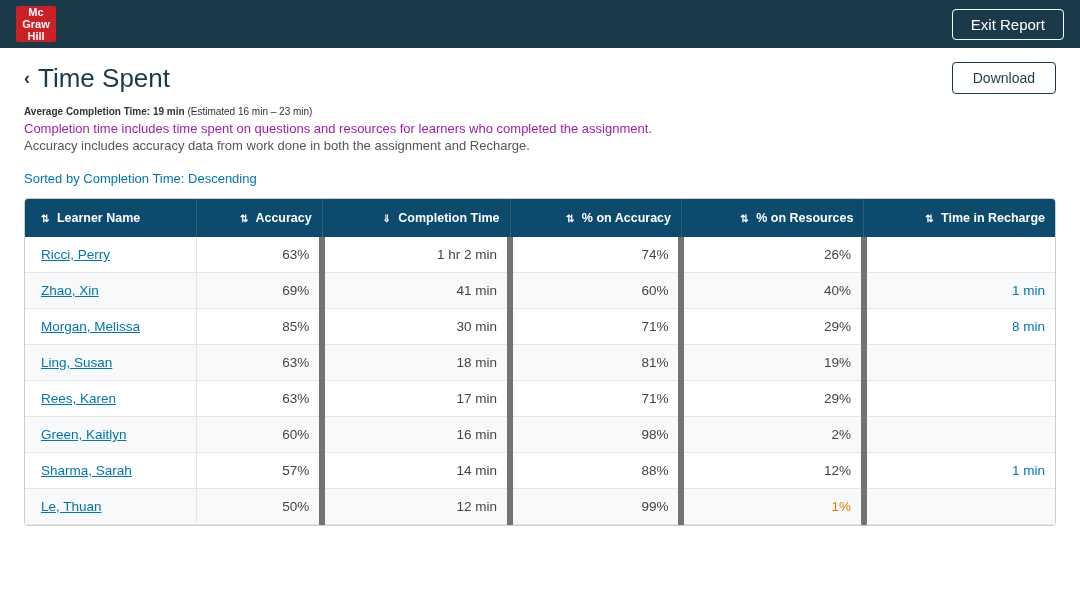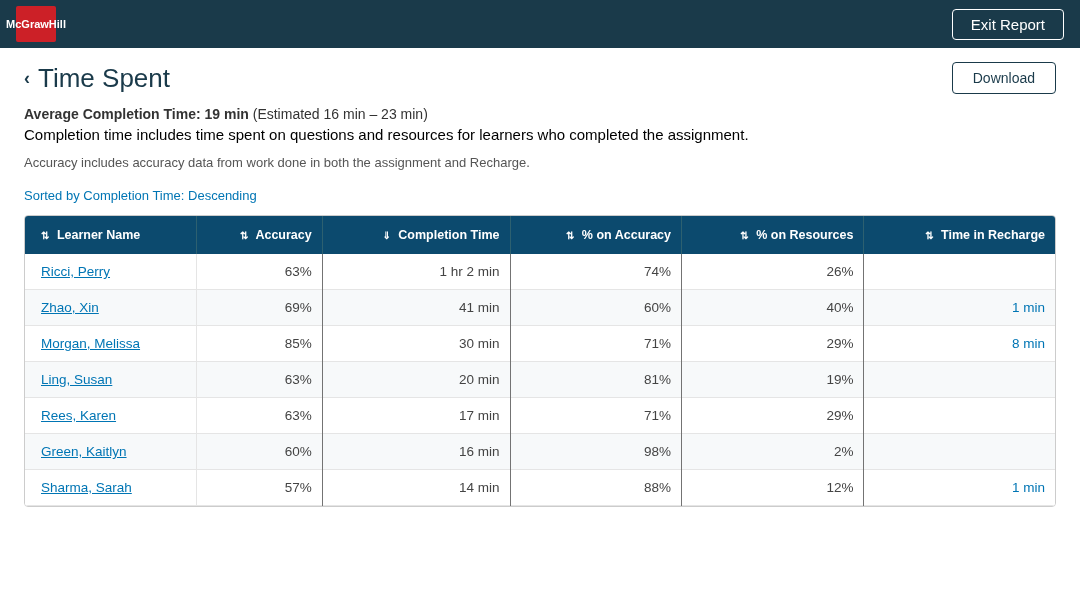--- a/index.html
+++ b/index.html
@@ -15,20 +15,21 @@
       padding: 0 16px;
     }
     .mcgraw-logo {
       background: #cc2027;
       color: #fff;
       font-weight: bold;
       font-size: 11px;
       width: 40px;
       height: 36px;
       display: flex;
+      flex-direction: column;
       align-items: center;
       justify-content: center;
       line-height: 1.1;
       border-radius: 2px;
       padding: 2px;
     }
     .exit-report-btn {
       border: 1.5px solid #fff;
       background: transparent;
       color: #fff;
@@ -69,31 +70,31 @@
       font-size: 14px;
       border-radius: 4px;
       cursor: pointer;
     }
 
     
     .summary-section {
       padding: 4px 24px 8px 24px;
     }
     .summary-line1 {
-      font-size: 14px;
+      font-size: 10px;
       color: #333;
       margin-bottom: 4px;
     }
     .summary-line1 strong {
       font-weight: bold;
     }
     .summary-line2 {
-      font-size: 15px;
-      color: #000000;
-      margin-bottom: 12px;
+      font-size: 13px;
+      color: #a21caf;
+      margin-bottom: 2px;
     }
     .summary-line3 {
       font-size: 13px;
       color: #555;
     }
     .sorted-by {
       font-size: 13px;
       color: #555;
       margin: 10px 24px 12px 24px;
     }
@@ -142,21 +143,21 @@
       background: #f7f9fa;
     }
     tbody tr:nth-child(odd) {
       background: #fff;
     }
     tbody td {
       padding: 10px 10px;
       font-size: 13.5px;
       text-align: right;
       color: #444;
-      border-right: 1px solid #737373;
+      border-right: 6px solid #737373;
     }
     tbody td:first-child {
       text-align: left;
       padding-left: 16px;
       border-right: 1px solid #e5e5e5;
     }
     tbody td:last-child {
       border-right: none;
     }
     .learner-link {
@@ -261,21 +262,21 @@
     <td>30 min</td>
     <td>71%</td>
     <td class="">29%</td>
     <td class="recharge-time">8 min</td>
   </tr>
         <tr>
     <td>
       <span class="learner-link">Ling, Susan</span>
     </td>
     <td>63%</td>
-    <td>20 min</td>
+    <td>18 min</td>
     <td>81%</td>
     <td class="">19%</td>
     <td class=""></td>
   </tr>
         <tr>
     <td>
       <span class="learner-link">Rees, Karen</span>
     </td>
     <td>63%</td>
     <td>17 min</td>
@@ -296,15 +297,25 @@
         <tr>
     <td>
       <span class="learner-link">Sharma, Sarah</span>
     </td>
     <td>57%</td>
     <td>14 min</td>
     <td>88%</td>
     <td class="">12%</td>
     <td class="recharge-time">1 min</td>
   </tr>
+        <tr>
+    <td>
+      <span class="learner-link">Le, Thuan</span>
+    </td>
+    <td>50%</td>
+    <td>12 min</td>
+    <td>99%</td>
+    <td class="orange-text">1%</td>
+    <td class=""></td>
+  </tr>
       </tbody>
   </table>
 </div>
 
 </body></html>

